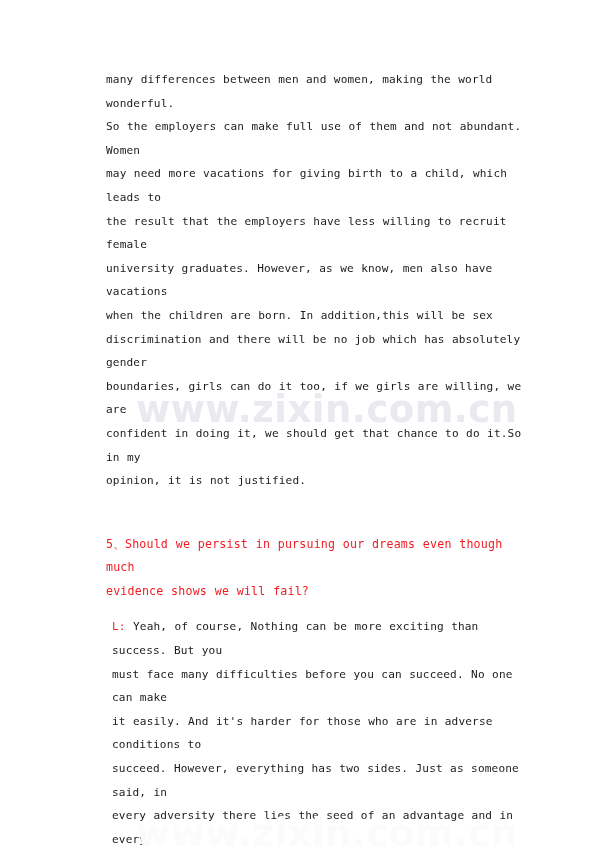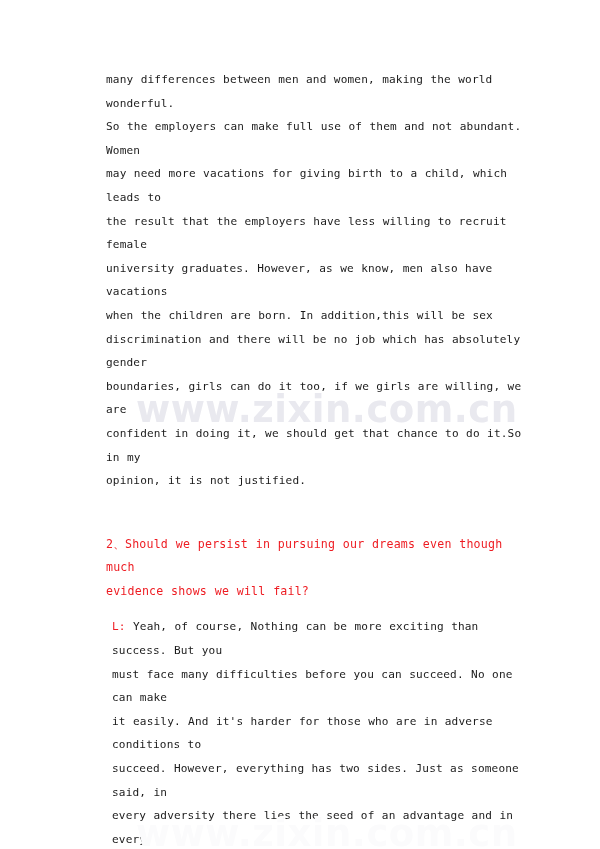--- a/index.html
+++ b/index.html
@@ -104,21 +104,21 @@
 the result that the employers have less willing to recruit female
 university graduates. However, as we know, men also have vacations
 when the children are born. In addition,this will be sex
 discrimination and there will be no job which has absolutely gender
 boundaries, girls can do it too, if we girls are willing, we are
 confident in doing it, we should get that chance to do it.So in my
 opinion, it is not justified.</p>
 
     <div class="gap-lg"></div>
 
-    <p class="heading">2、Should we persist in pursuing our dreams even though much
+    <p class="heading">5、Should we persist in pursuing our dreams even though much
 evidence shows we will fail?</p>
 
     <div class="gap-sm"></div>
 
     <p class="para indent-1"><span class="speaker">L:</span><span> Yeah, of course, Nothing can be more exciting than success. But you
 must face many difficulties before you can succeed. No one can make
 it easily. And it's harder for those who are in adverse conditions to
 succeed. However, everything has two sides. Just as someone said, in
 every adversity there lies the seed of an advantage and in every
 defeat there is a lesson showing you how to win the victory next

